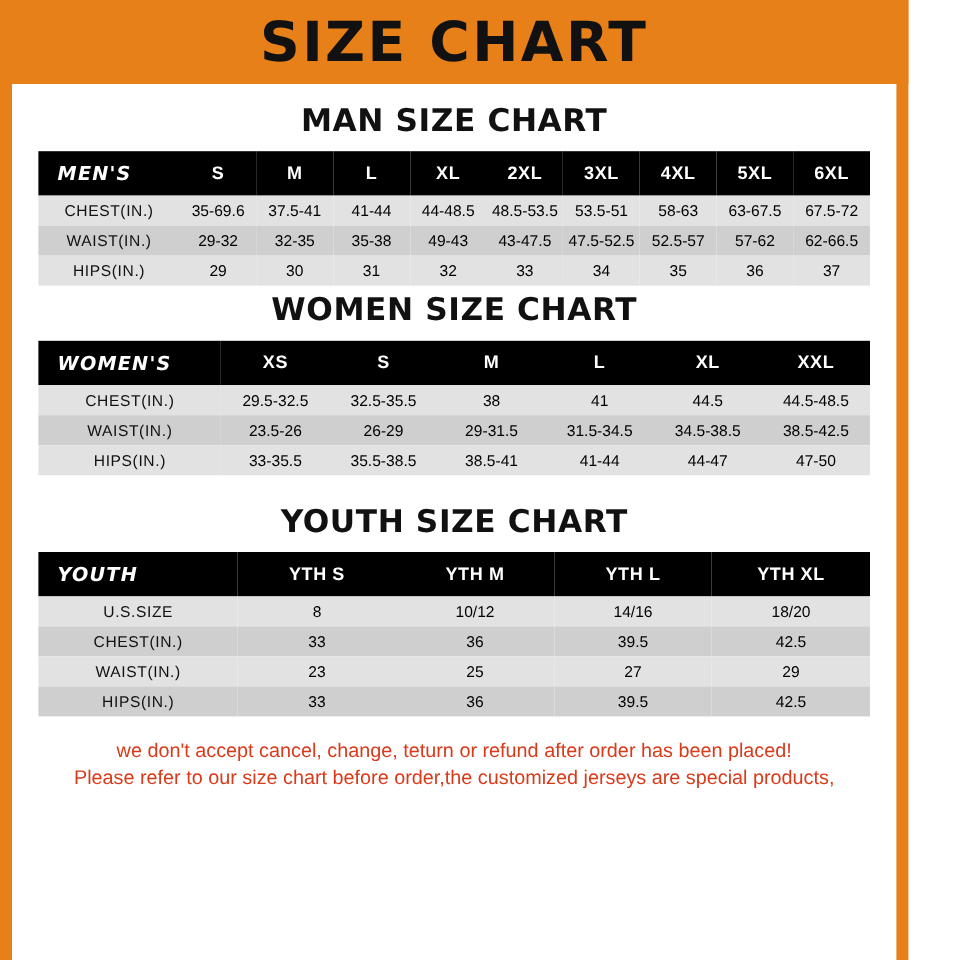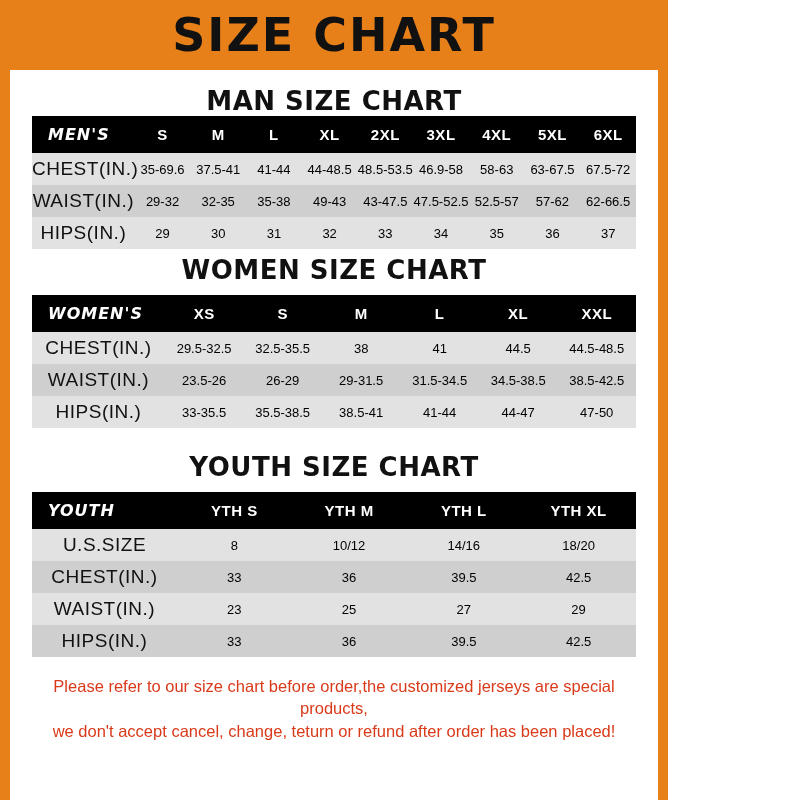--- a/index.html
+++ b/index.html
@@ -9,21 +9,21 @@
   body {
     width: 800px;
     height: 800px;
     background: #ffffff;
     font-family: "Liberation Sans", sans-serif;
     color: #000000;
     overflow: hidden;
   }
   .page {
     position: relative;
-    width: 668px;
+    width: 757px;
     height: 800px;
     box-sizing: border-box;
     border-left: 10px solid #e8801a;
     border-right: 10px solid #e8801a;
     background: #ffffff;
   }
   .banner {
     height: 70px;
     background: #e8801a;
     display: flex;
@@ -43,21 +43,21 @@
     padding: 0 22px;
   }
   .section-title {
     text-align: center;
     font-family: "DejaVu Sans", sans-serif;
     font-weight: bold;
     font-size: 26px;
     letter-spacing: 0.5px;
     color: #111111;
   }
-  .t-man { margin-top: 16px; }
+  .t-man { margin-top: 16px; margin-bottom: 10px; }
   .t-women { margin-top: 6px; margin-bottom: 10px; }
   .t-youth { margin-top: 24px; margin-bottom: 10px; }
 
   table.size-table {
     width: 100%;
     border-collapse: collapse;
     table-layout: fixed;
   }
   table.size-table th,
   table.size-table td {
@@ -81,21 +81,21 @@
     padding-left: 16px;
     font-family: "DejaVu Sans", sans-serif;
     font-size: 16px;
     letter-spacing: 1px;
     font-style: italic;
   }
   table.size-table tbody tr.row-odd { background: #e2e2e2; }
   table.size-table tbody tr.row-even { background: #cfcfcf; }
   table.size-table tbody td.label-col {
     text-align: center;
-    font-size: 19px;
+    font-size: 13px;
     letter-spacing: 0.5px;
     color: #111111;
   }
 
   
   .men-table col.c0 { width: 17%; }
   .women-table col.c0 { width: 22%; }
   .youth-table col.c0 { width: 24%; }
 
   .youth-table thead th { font-size: 15px; }
@@ -153,21 +153,21 @@
         </tr>
       </thead>
       <tbody>
         <tr class="row-odd">
           <td class="label-col">CHEST(IN.)</td>
           <td>35-69.6</td>
           <td>37.5-41</td>
           <td>41-44</td>
           <td>44-48.5</td>
           <td>48.5-53.5</td>
-          <td>46.9-58</td>
+          <td>53.5-51</td>
           <td>58-63</td>
           <td>63-67.5</td>
           <td>67.5-72</td>
         </tr>
         <tr class="row-even">
           <td class="label-col">WAIST(IN.)</td>
           <td>29-32</td>
           <td>32-35</td>
           <td>35-38</td>
           <td>49-43</td>
@@ -289,18 +289,18 @@
           <td class="label-col">HIPS(IN.)</td>
           <td>33</td>
           <td>36</td>
           <td>39.5</td>
           <td>42.5</td>
         </tr>
       </tbody>
     </table>
 
     <div class="footnote">
+      <span>we don't accept cancel, change, teturn or refund after order has been placed!</span>
       <span>Please refer to our size chart before order,the customized jerseys are special products,</span>
-      <span>we don't accept cancel, change, teturn or refund after order has been placed!</span>
     </div>
 
   </div>
 </div>
 
 </body></html>

